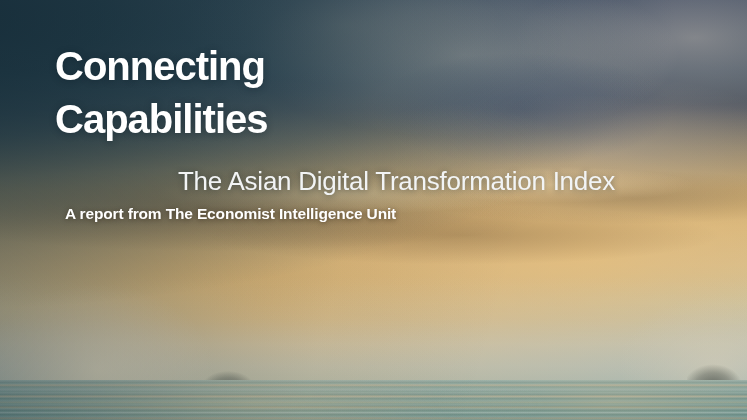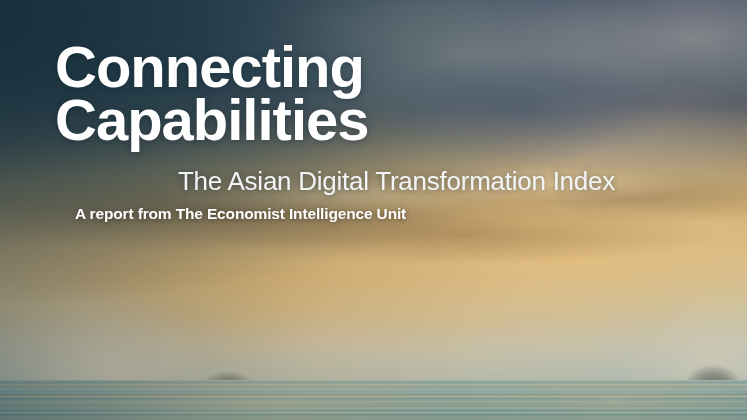--- a/index.html
+++ b/index.html
@@ -309,41 +309,41 @@
     top: 40px;
     width: 560px;
     z-index: 20;
   }
 
   #cover-title {
     margin: 0;
     color: #ffffff;
     font-family: "Liberation Sans", sans-serif;
     font-weight: 700;
-    font-size: 58px;
+    font-size: 40px;
     line-height: 53px;
     letter-spacing: -1.0px;
     white-space: pre-line;
     text-shadow: 0 1px 7px rgba(12,28,38,0.42);
   }
 
   #cover-subtitle {
     margin: 20px 0 0 2px;
     color: #f2f4f5;
     font-family: "Liberation Sans", sans-serif;
     font-weight: 300;
     font-size: 26px;
     line-height: 30px;
     letter-spacing: -0.25px;
     text-shadow: 0 1px 6px rgba(16,32,40,0.48);
     text-align: right;
   }
 
   #cover-byline {
-    margin: 9px 0 0 20px;
+    margin: 9px 0 0 10px;
     color: #ffffff;
     font-family: "Liberation Sans", sans-serif;
     font-weight: 700;
     font-size: 15.5px;
     line-height: 18px;
     letter-spacing: -0.15px;
     text-shadow: 0 1px 5px rgba(40,26,10,0.55);
   }
 </style>
 </head>

